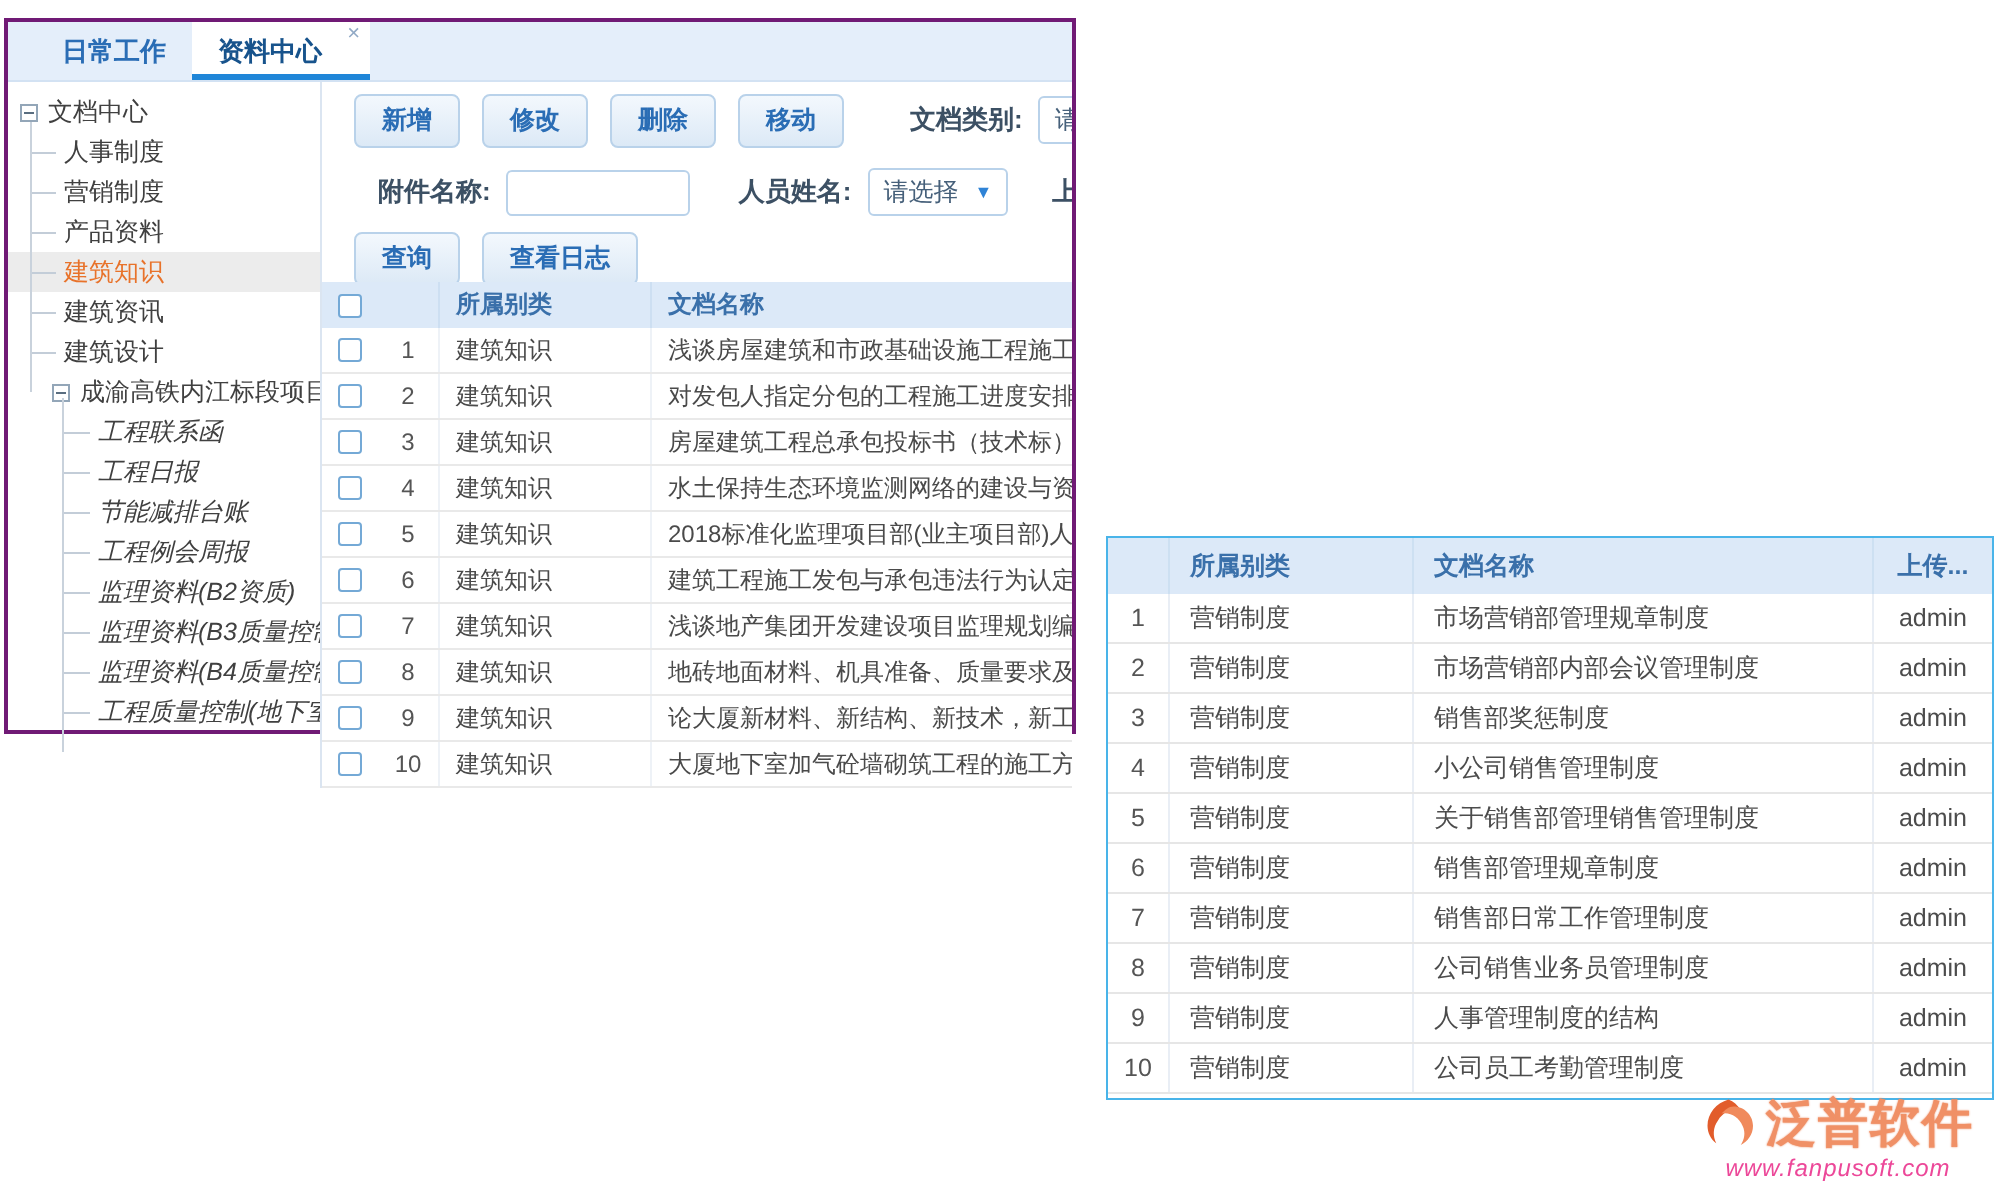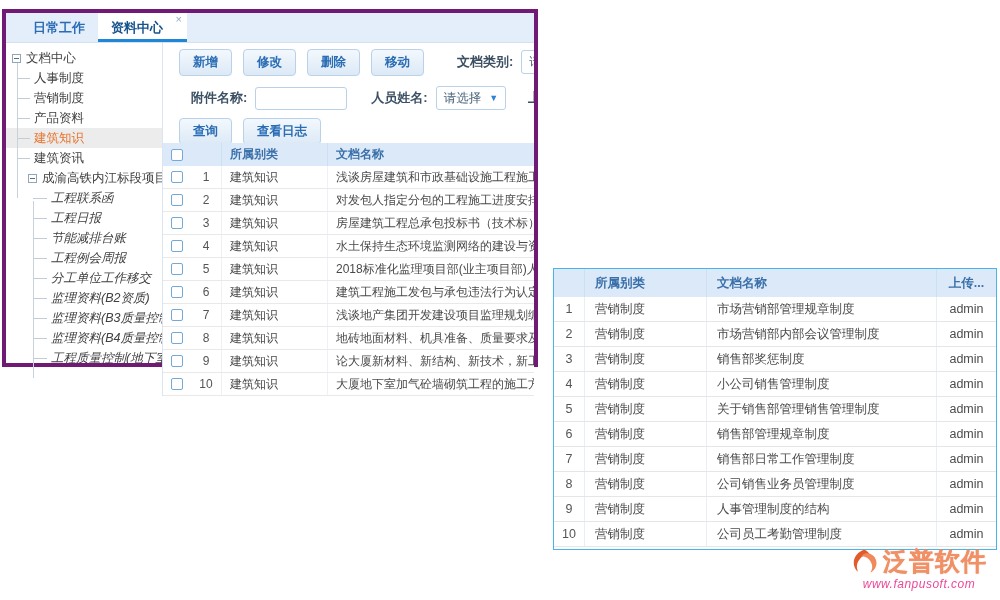--- a/index.html
+++ b/index.html
@@ -1,21 +1,21 @@
 <!DOCTYPE html>
 <html><head>
 <meta charset="utf-8">
 <style>
   * { margin:0; padding:0; box-sizing:border-box; }
   html,body { width:1000px; height:600px; background:#fff; overflow:hidden;
               font-family:"Liberation Sans","DejaVu Sans",sans-serif; }
 
   
   .win-left { position:absolute; left:2px; top:9px; width:536px; height:358px;
-              border:4px solid #701a75; background:#fff; }
+              border:2px solid #701a75; background:#fff; }
   .tabs { height:30px; background:#e4eefa; border-bottom:1px solid #d3e2f3;
           display:flex; padding-left:14px; }
   .tab { padding:0 13px; line-height:29px; font-size:13px; font-weight:bold;
          color:#2a6db5; cursor:pointer; position:relative; }
   .tab.active { background:#fff; color:#17538c; border-bottom:3px solid #1f86d8;
                 padding-right:24px; }
   .tab-close { position:absolute; top:1px; right:5px; font-size:11px; line-height:11px;
                color:#92aac6; font-weight:normal; }
   .win-body { display:flex; height:353px; }
 
@@ -129,20 +129,24 @@
         <span>产品资料</span>
       </div>
       <div class="node l1 selected">
         <span class="tick"></span>
         <span>建筑知识</span>
       </div>
       <div class="node l1">
         <span class="tick"></span>
         <span>建筑资讯</span>
       </div>
+      <div class="node l1">
+        <span class="tick"></span>
+        <span>建筑设计</span>
+      </div>
       <div class="node l1r">
         <span class="toggle">
             <i></i>
           </span>
         <span>成渝高铁内江标段项目</span>
       </div>
       <div class="node l2">
         <span class="tick"></span>
         <span>工程联系函</span>
       </div>
@@ -150,24 +154,20 @@
         <span class="tick"></span>
         <span>工程日报</span>
       </div>
       <div class="node l2">
         <span class="tick"></span>
         <span>节能减排台账</span>
       </div>
       <div class="node l2">
         <span class="tick"></span>
         <span>工程例会周报</span>
-      </div>
-      <div class="node l2">
-        <span class="tick"></span>
-        <span>分工单位工作移交</span>
       </div>
       <div class="node l2">
         <span class="tick"></span>
         <span>监理资料(B2资质)</span>
       </div>
       <div class="node l2">
         <span class="tick"></span>
         <span>监理资料(B3质量控制)</span>
       </div>
       <div class="node l2">

